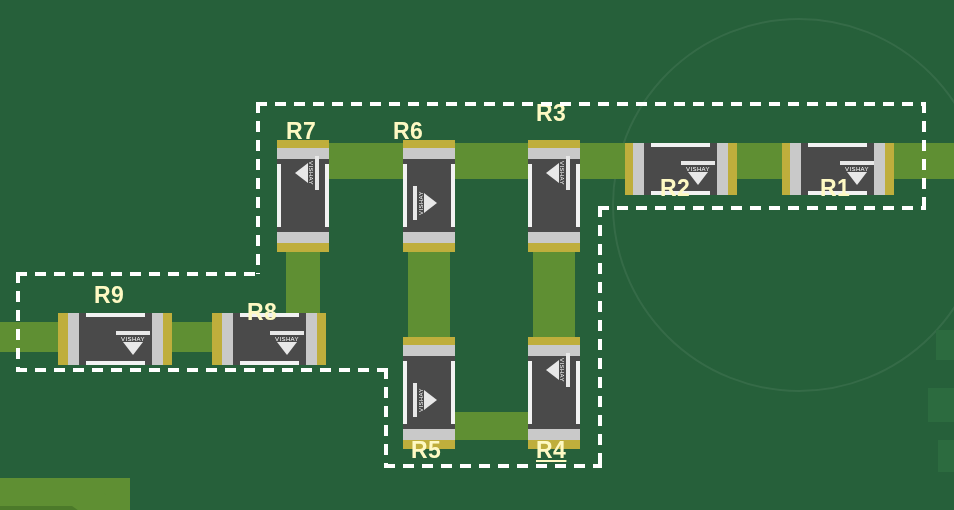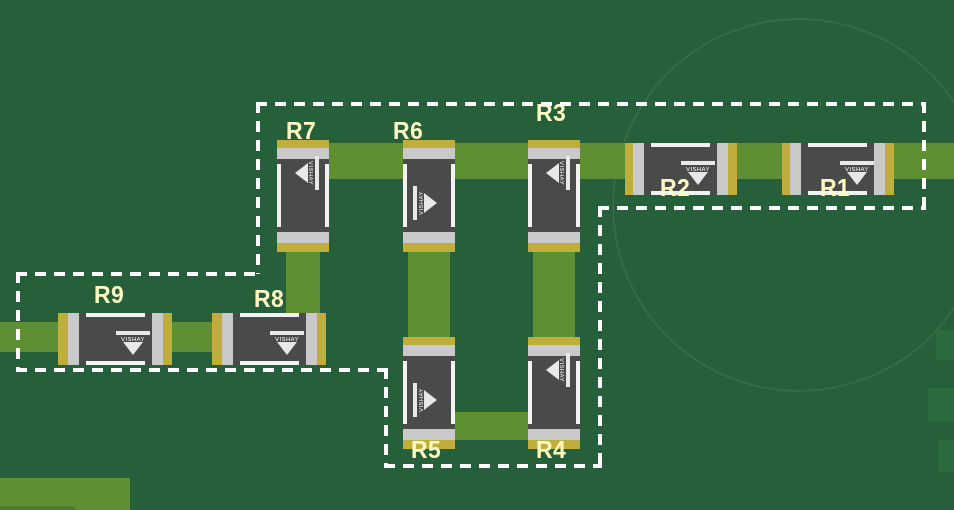--- a/index.html
+++ b/index.html
@@ -248,21 +248,21 @@
     <div class="term t2"></div>
     <div class="body"></div>
     <div class="edge e1"></div>
     <div class="edge e2"></div>
     <div class="vishay rot-cw" style="left:12px; top:12px;">
       <div class="bar"></div>
       <div class="word">VISHAY</div>
       <div class="tri"></div>
     </div>
   </div>
-  <div class="label" style="left:536px; top:437px;">R4</div>
+  <div class="label" style="left:536px; top:437px;text-decoration:underline;">R4</div>
 
   <div class="res v" style="left:403px; top:345px; width:52px; height:95px;">
     <div class="term t1"></div>
     <div class="term t2"></div>
     <div class="body"></div>
     <div class="edge e1"></div>
     <div class="edge e2"></div>
     <div class="vishay rot-ccw" style="left:6px; top:42px;">
       <div class="bar"></div>
       <div class="word">VISHAY</div>
@@ -304,21 +304,21 @@
     <div class="term t2"></div>
     <div class="body"></div>
     <div class="edge e1"></div>
     <div class="edge e2"></div>
     <div class="vishay" style="left:48px; top:18px;">
       <div class="bar"></div>
       <div class="word">VISHAY</div>
       <div class="tri"></div>
     </div>
   </div>
-  <div class="label" style="left:247px; top:286px;margin-left:7px;">R8</div>
+  <div class="label" style="left:247px; top:299px;">R8</div>
 
   <div class="res h" style="left:68px; top:313px; width:95px; height:52px;">
     <div class="term t1"></div>
     <div class="term t2"></div>
     <div class="body"></div>
     <div class="edge e1"></div>
     <div class="edge e2"></div>
     <div class="vishay" style="left:48px; top:18px;">
       <div class="bar"></div>
       <div class="word">VISHAY</div>

